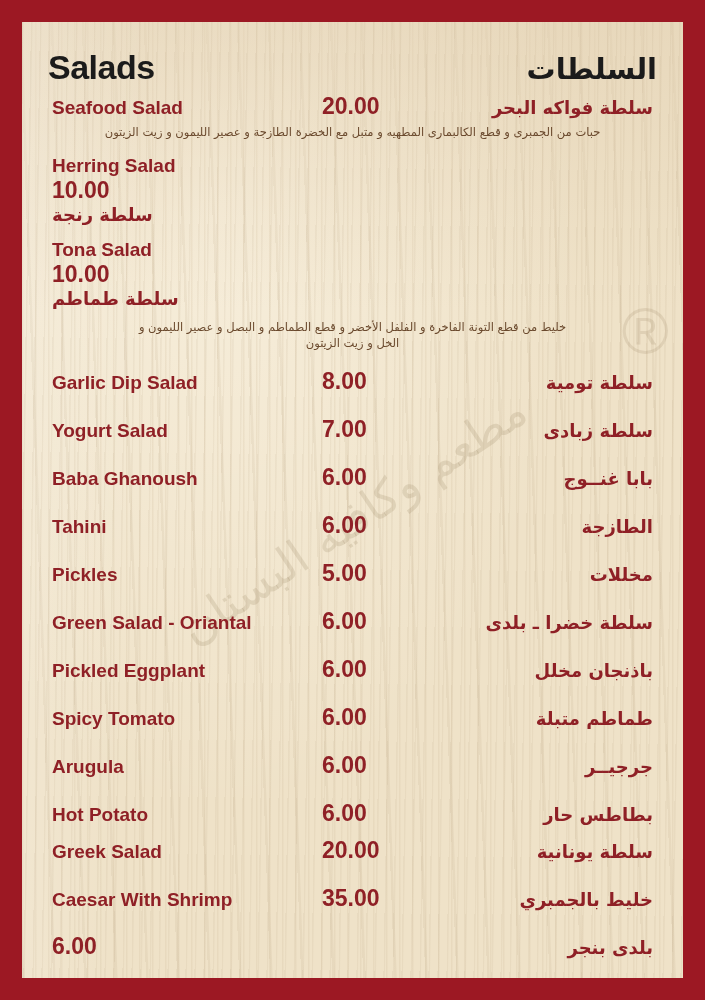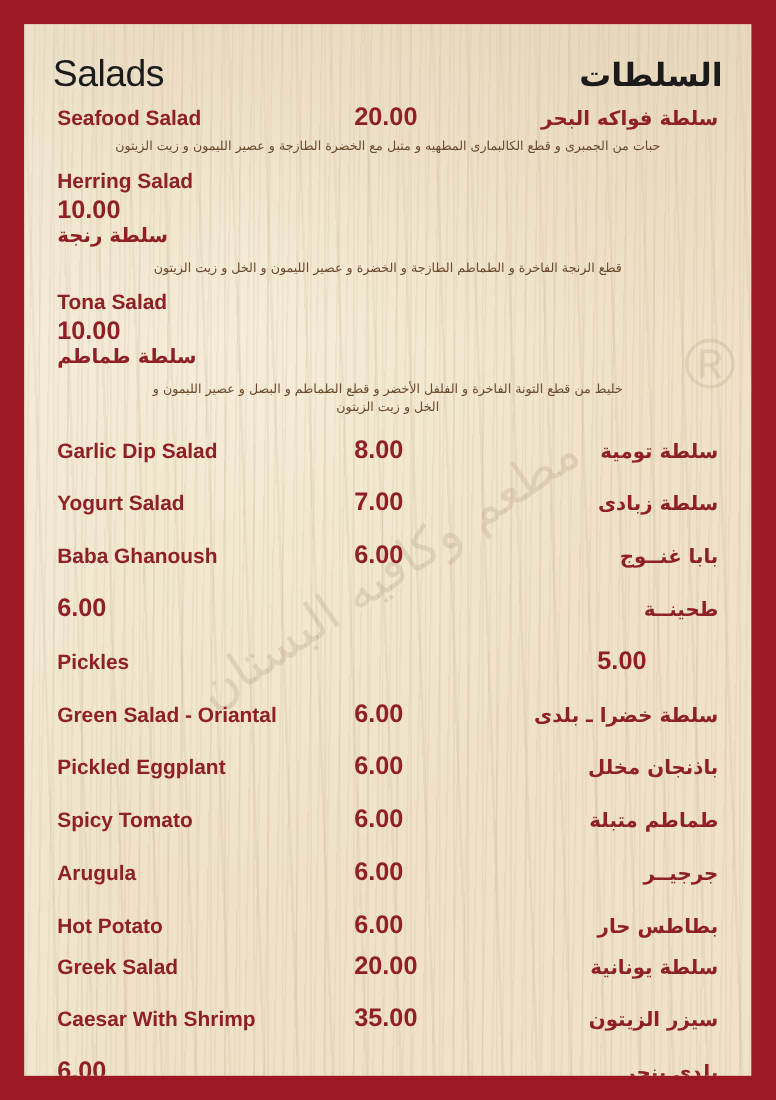--- a/index.html
+++ b/index.html
@@ -68,21 +68,21 @@
   .header-row {
     position: relative;
     display: flex;
     align-items: baseline;
     justify-content: space-between;
     padding-top: 26px;
     margin-bottom: 6px;
   }
   .title-en {
     font-size: 34px;
-    font-weight: normal;
+    font-weight: bold;
     color: #1b1b1b;
     letter-spacing: -0.5px;
   }
   .title-ar {
     font-size: 29px;
     font-weight: bold;
     color: #1b1b1b;
     direction: rtl;
     font-family: "DejaVu Sans", sans-serif;
   }
@@ -152,21 +152,20 @@
       <div class="price">20.00</div>
       <div class="name-ar">سلطة فواكه البحر</div>
     </div>
     <div class="desc-ar">حبات من الجمبرى و قطع الكالبمارى المطهيه و متبل مع الخضرة الطازجة و عصير الليمون و زيت الزيتون</div>
 
     <div class="item tall">
       <div class="name-en">Herring Salad</div>
       <div class="price">10.00</div>
       <div class="name-ar">سلطة رنجة</div>
     </div>
-    <div class="desc-ar" style="margin-top:10px">قطع الرنجة الفاخرة و الطماطم الطازجة و الخضرة و عصير الليمون و الخل و زيت الزيتون</div>
 
     <div class="item tall">
       <div class="name-en">Tona Salad</div>
       <div class="price">10.00</div>
       <div class="name-ar">سلطة طماطم</div>
     </div>
     <div class="desc-ar" style="margin-top:10px;padding:0 80px">خليط من قطع التونة الفاخرة و الفلفل الأخضر و قطع الطماطم و البصل و عصير الليمون و الخل و زيت الزيتون</div>
 
     <div class="item" style="margin-top:16px">
       <div class="name-en">Garlic Dip Salad</div>
@@ -180,27 +179,29 @@
       <div class="name-ar">سلطة زبادى</div>
     </div>
 
     <div class="item" style="margin-top:21px">
       <div class="name-en">Baba Ghanoush</div>
       <div class="price">6.00</div>
       <div class="name-ar">بابا غنــوج</div>
     </div>
 
     <div class="item" style="margin-top:21px">
-      <div class="price">6.00</div>
-      <div class="name-ar">طحينــة</div>
+      <div class="name-en">Tahini</div>
+      <div class="price">6.00</div>
+      <div class="name-ar">الطازجة</div>
     </div>
 
     <div class="item" style="margin-top:21px">
       <div class="name-en">Pickles</div>
       <div class="price">5.00</div>
+      <div class="name-ar">مخللات</div>
     </div>
 
     <div class="item" style="margin-top:21px">
       <div class="name-en">Green Salad - Oriantal</div>
       <div class="price">6.00</div>
       <div class="name-ar">سلطة خضرا ـ بلدى</div>
     </div>
 
     <div class="item" style="margin-top:21px">
       <div class="name-en">Pickled Eggplant</div>
@@ -228,21 +229,21 @@
 
     <div class="item" style="margin-top:10px">
       <div class="name-en">Greek Salad</div>
       <div class="price">20.00</div>
       <div class="name-ar">سلطة يونانية</div>
     </div>
 
     <div class="item" style="margin-top:21px">
       <div class="name-en">Caesar With Shrimp</div>
       <div class="price">35.00</div>
-      <div class="name-ar">سيزر الزيتون</div>
+      <div class="name-ar">خليط بالجمبري</div>
     </div>
 
     <div class="item" style="margin-top:21px">
       <div class="price">6.00</div>
       <div class="name-ar">بلدى بنجر</div>
     </div>
 
   </div>
 </div>
 

